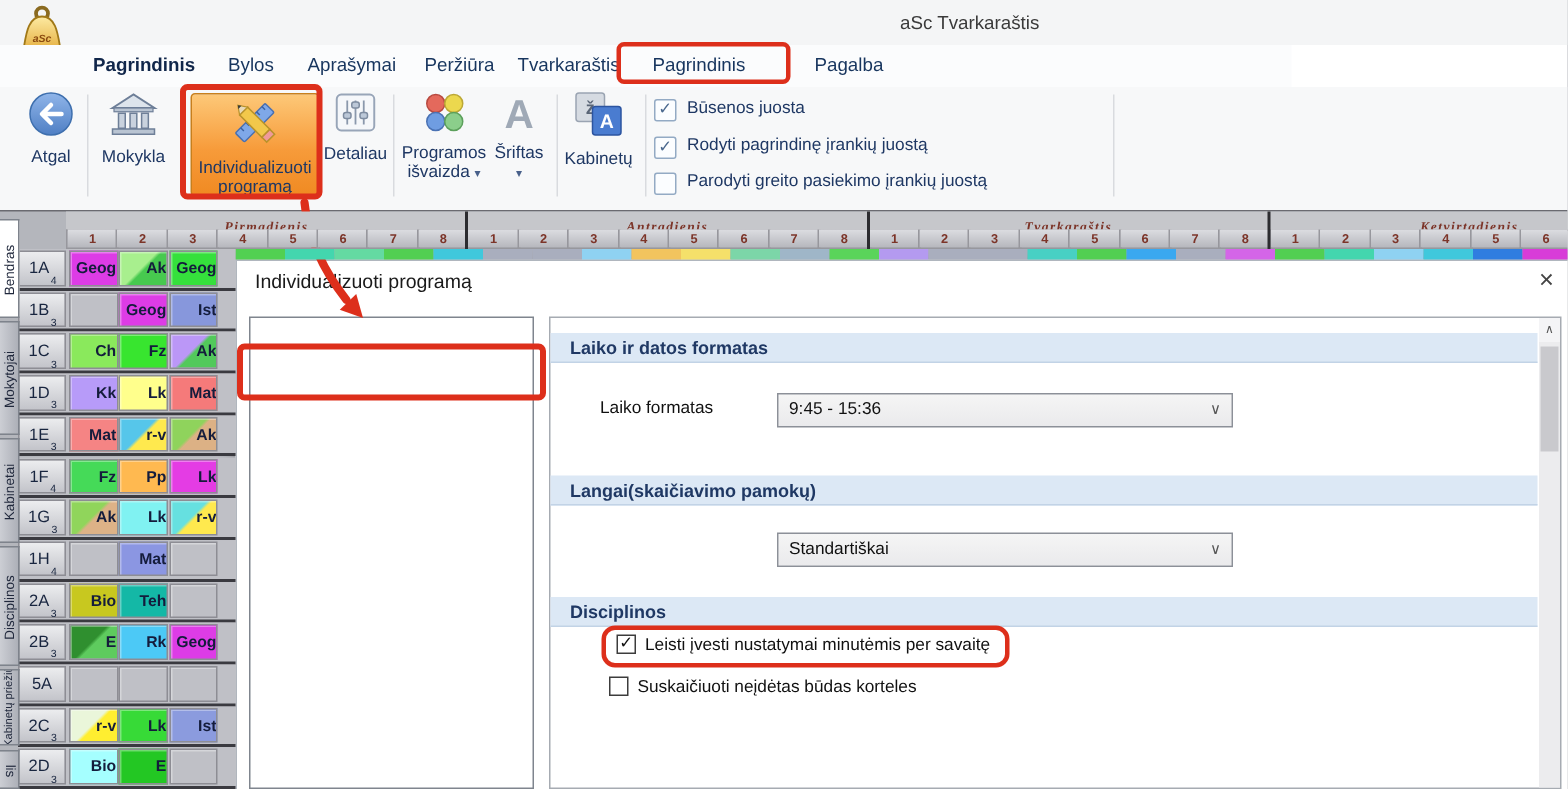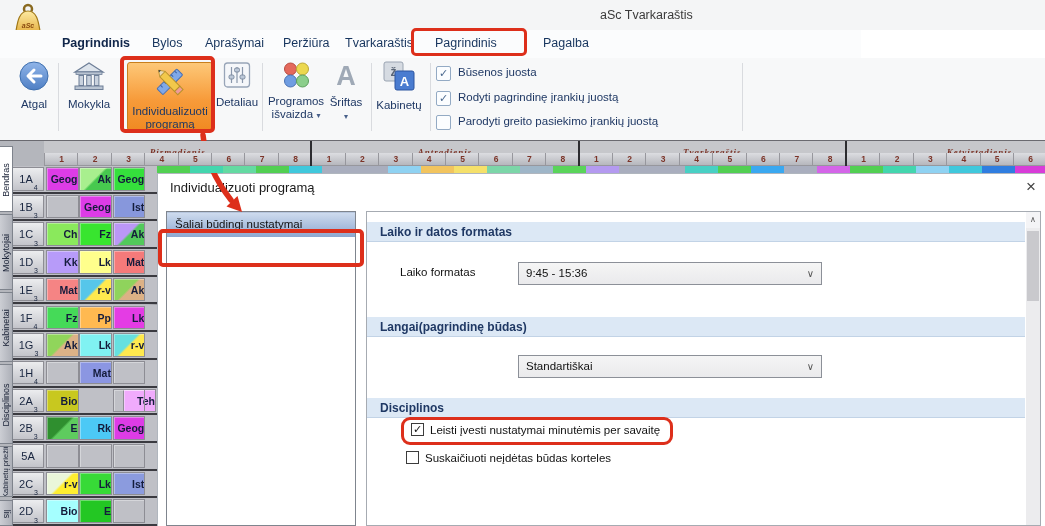--- a/index.html
+++ b/index.html
@@ -191,35 +191,34 @@
 
 <div class="abs" id="ribbon-checks"></div>
 
 <div class="abs" id="grid"></div>
 <div class="abs" id="grid-built"></div>
 
 <div class="abs" id="dialog"></div>
 <div class="abs" id="dlg-title">Individualizuoti programą</div>
 <div class="abs" id="dlg-close">×</div>
 <div class="abs" id="dlg-list">
-    <div class="lst-item sel">Šaliai būdingi nustatymai</div>
   </div>
 <div class="abs" id="dlg-panel"></div>
 
 <div class="abs band" style="top:222px">
   <span>Laiko ir datos formatas</span>
   </div>
 <div class="abs fld-label" style="left:400px;top:266px">Laiko formatas</div>
 <div class="abs combo" style="top:262px">
   <span>9:45 - 15:36</span>
   <span class="chev">∨</span>
 </div>
 
 <div class="abs band" style="top:317px">
-  <span>Langai(pagrindinę būdas)</span>
+  <span>Langai(skaičiavimo pamokų)</span>
   </div>
 <div class="abs combo" style="top:355px">
   <span>Standartiškai</span>
   <span class="chev">∨</span>
 </div>
 
 <div class="abs band" style="top:398px">
   <span>Disciplinos</span>
   </div>
 <div class="abs" id="dlg-checks"></div>
@@ -362,21 +361,21 @@
   </div>
 <div class="abs trow" style="top: 359.9px;">
     <div class="ccell">1H<sub>4</sub></div>
     <div class="tcell" style="left: 34px; width: 32.5px;"></div>
     <div class="tcell" style="left: 67.4px; width: 32.5px; background: rgb(139, 150, 226);">Mat</div>
     <div class="tcell" style="left: 100.8px; width: 32.5px;"></div>
   </div>
 <div class="abs trow" style="top: 387.6px;">
     <div class="ccell">2A<sub>3</sub></div>
     <div class="tcell" style="left: 34px; width: 32.5px; background: rgb(200, 200, 31);">Bio</div>
-    <div class="tcell" style="left: 67.4px; width: 32.5px; background: #f0abfc; margin-left: 44px;">Teh</div>
+    <div class="tcell" style="left: 67.4px; width: 32.5px; background: #14b8a6;">Teh</div>
     <div class="tcell" style="left: 100.8px; width: 32.5px;"></div>
   </div>
 <div class="abs trow" style="top: 415.3px;">
     <div class="ccell">2B<sub>3</sub></div>
     <div class="tcell" style="left: 34px; width: 32.5px; background: linear-gradient(135deg, rgb(47, 143, 47) 47%, rgb(94, 203, 94) 53%);">E</div>
     <div class="tcell" style="left: 67.4px; width: 32.5px; background: rgb(76, 201, 246);">Rk</div>
     <div class="tcell" style="left: 100.8px; width: 32.5px; background: rgb(221, 60, 230);">Geog</div>
   </div>
 <div class="abs trow" style="top: 443px;">
     <div class="ccell">5A<sub></sub></div>

